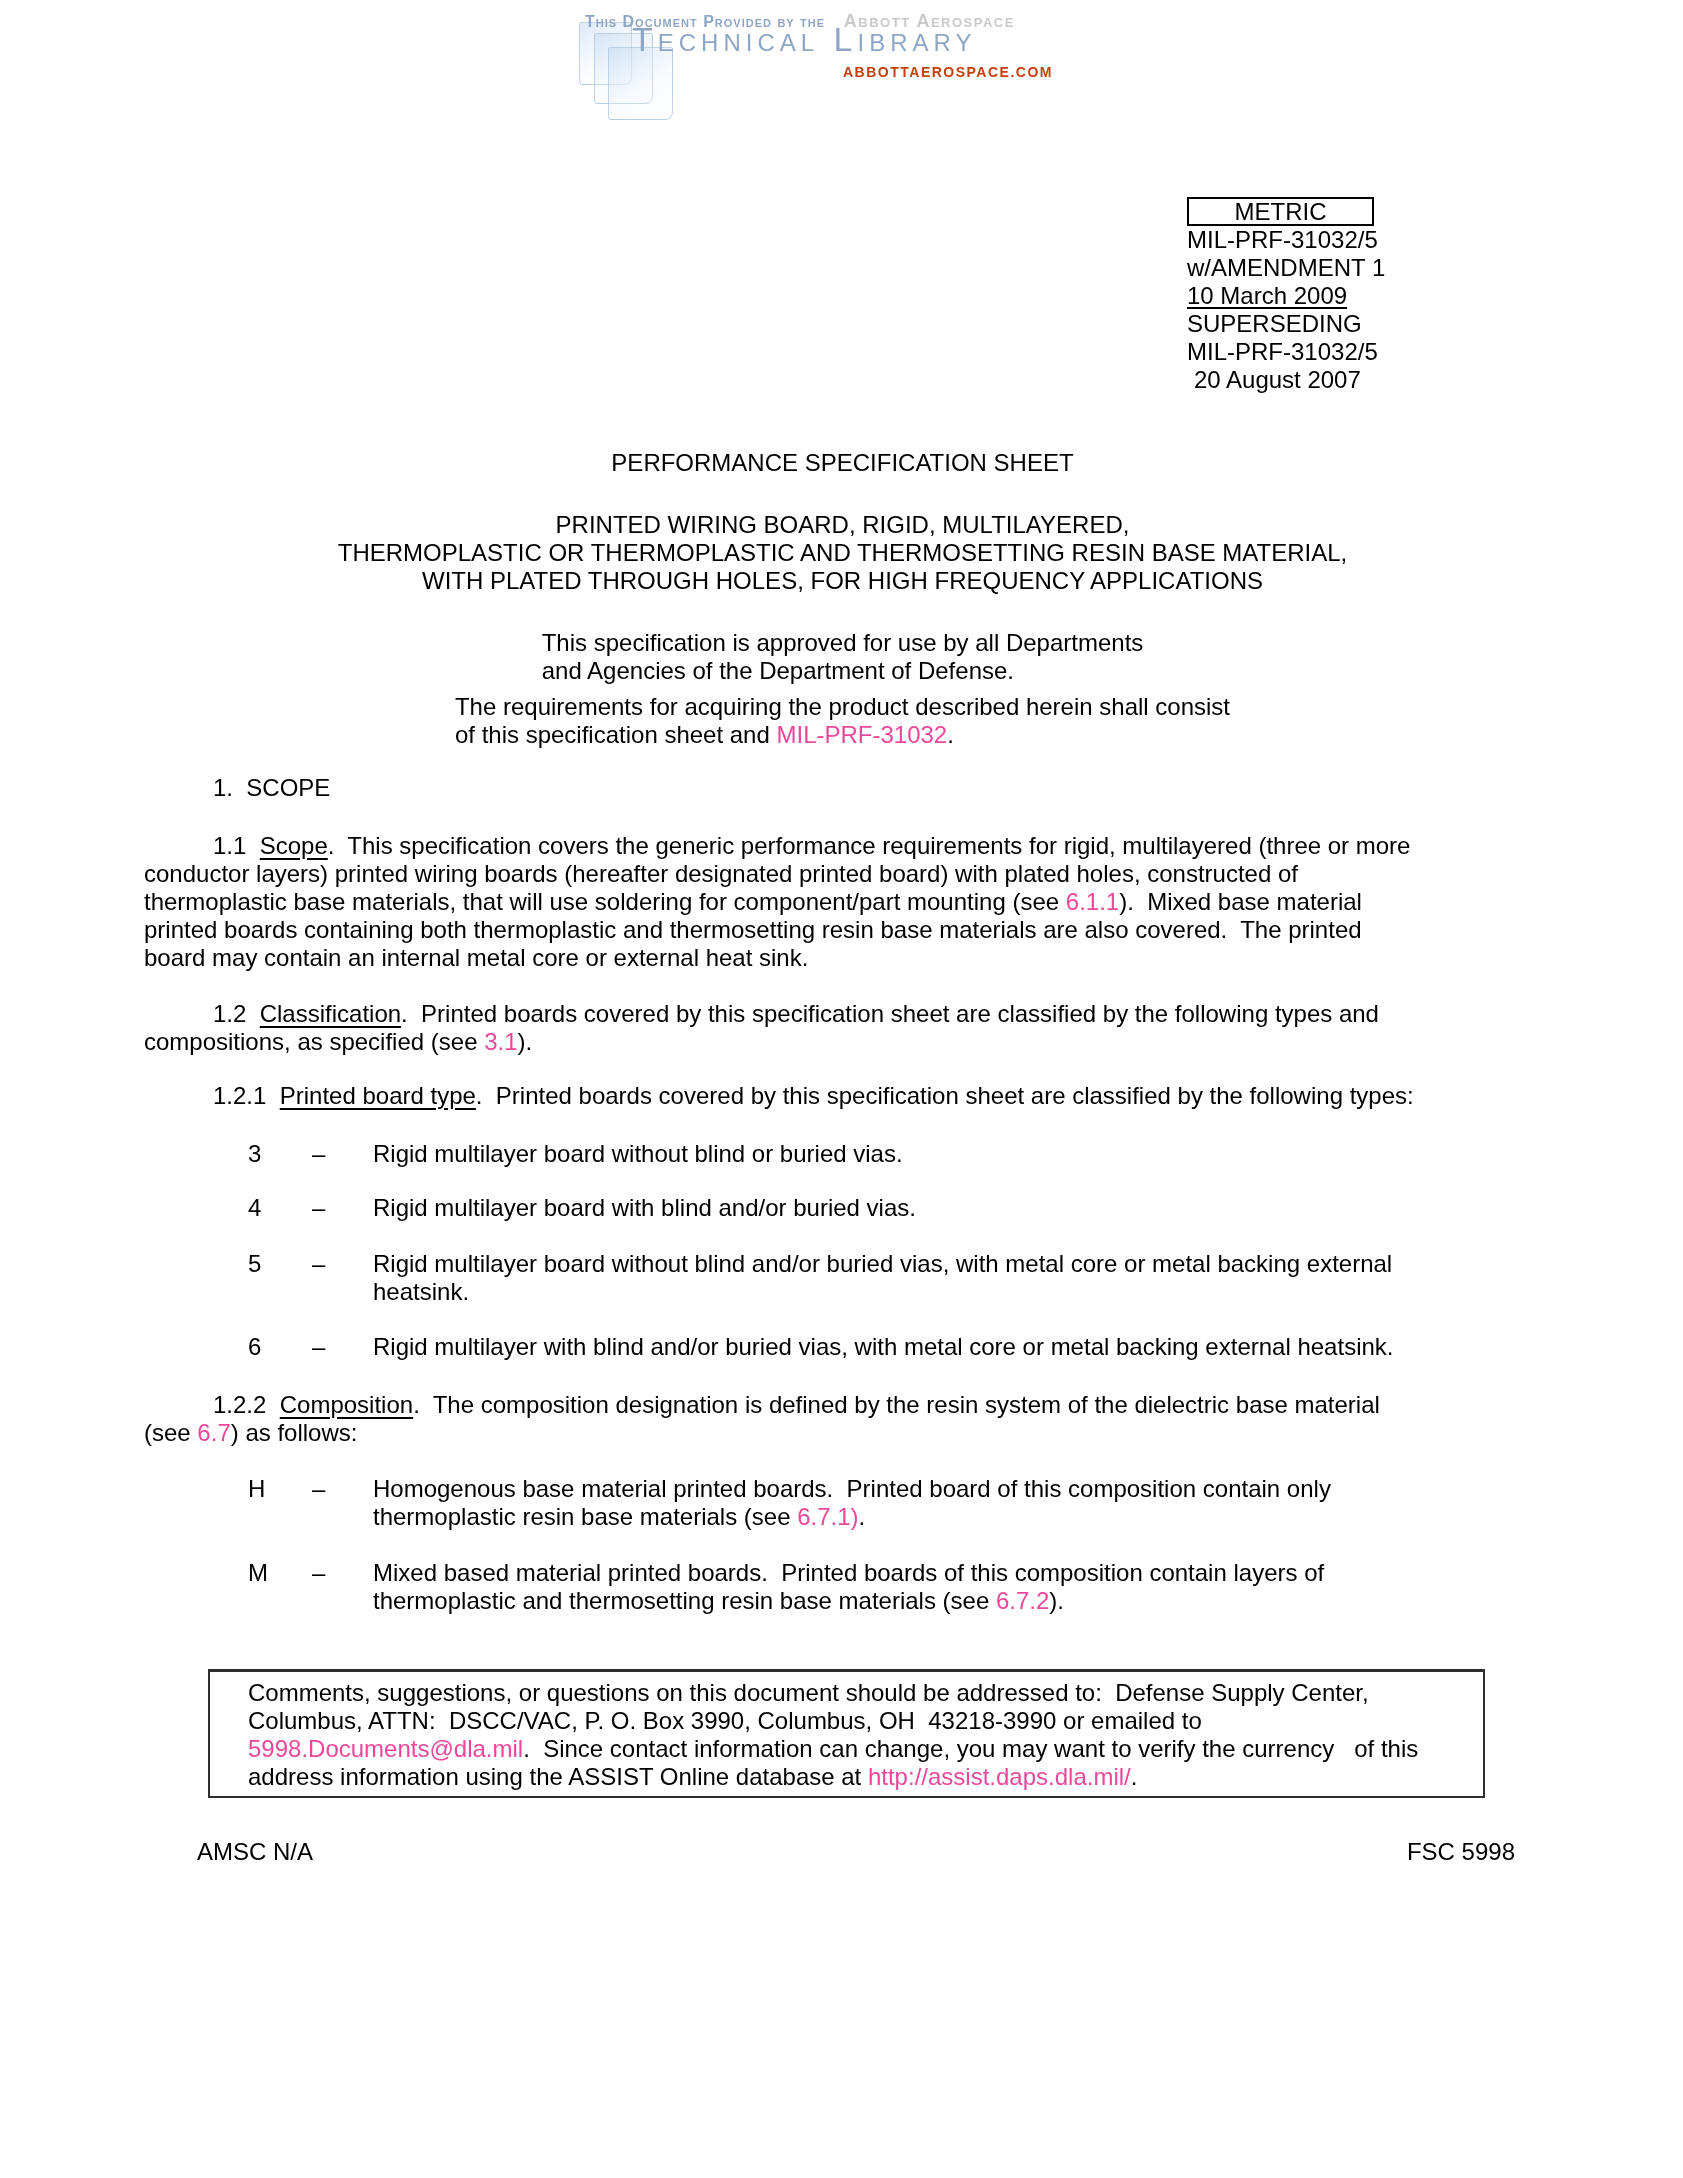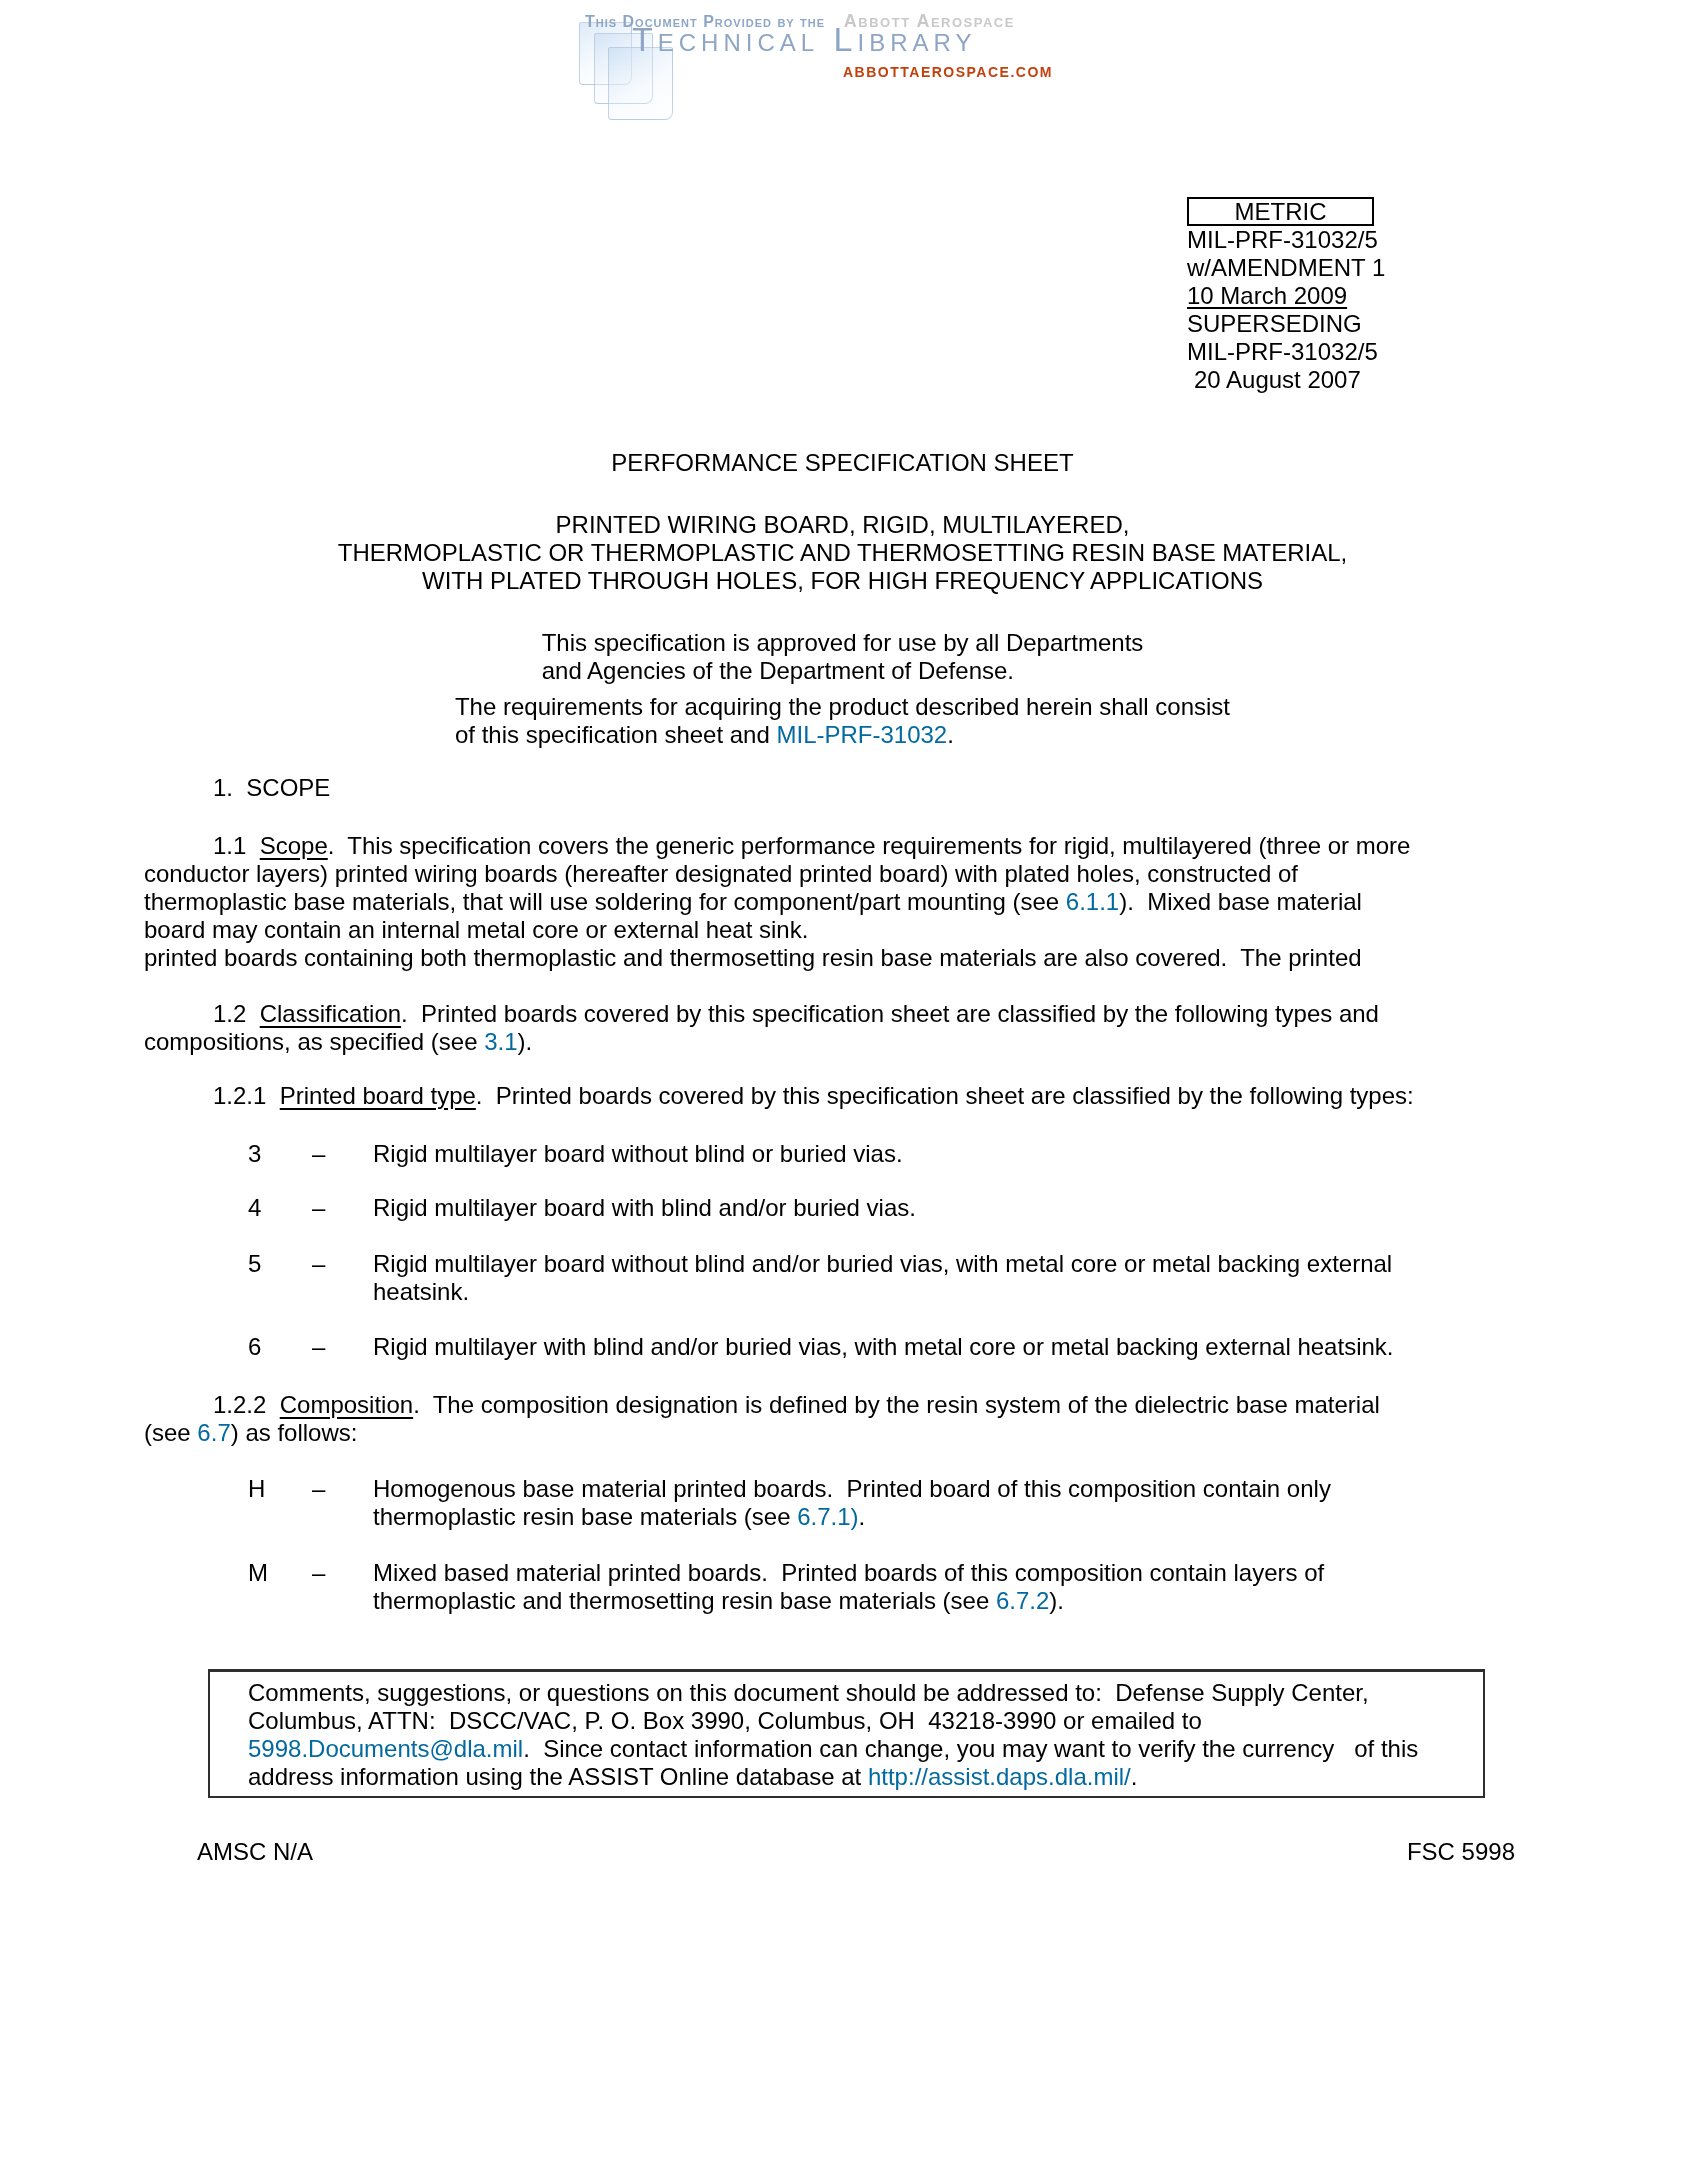--- a/index.html
+++ b/index.html
@@ -29,21 +29,21 @@
   
   .doc-id{position:absolute;left:1187px;top:197px;width:257px;}
   .metric-box{box-sizing:border-box;width:187px;height:29px;border:2px solid #000;
     text-align:center;line-height:25px;}
   .id-line{white-space:pre-wrap;}
   .id-underline{text-decoration:underline;text-underline-offset:3px;}
   .id-indent{padding-left:7px;}
   
   .content{padding:449px 142px 0 144px;}
   .tline{white-space:pre-wrap;}
-  .seg-l{color:#0369a1;}
+  .seg-l{color:#ec4899;}
   .seg-u{text-decoration:underline;text-underline-offset:3.5px;}
   .title-sheet{text-align:center;margin:0;}
   .title-block{text-align:center;line-height:28px;margin-top:34px;}
   .center-block{width:fit-content;margin:0 auto;}
   .approved{margin-top:34px;}
   .reqs{margin-top:8px;}
   .scope-h{margin-top:25px;padding-left:69px;white-space:pre-wrap;}
   .para{margin-top:28px;}
   .para .tline:first-child{text-indent:69px;}
   .p11{margin-top:30px;}
@@ -109,22 +109,22 @@
         <div class="tline"><span class="seg-t">The requirements for acquiring the product described herein shall consist</span></div>
         <div class="tline"><span class="seg-t">of this specification sheet and </span><span class="seg-l">MIL-PRF-31032</span><span class="seg-t">.</span></div>
       </div>
 
     <div class="scope-h">1.  SCOPE</div>
 
     <div class="para p11">
         <div class="tline"><span class="seg-t">1.1  </span><span class="seg-u">Scope</span><span class="seg-t">.  This specification covers the generic performance requirements for rigid, multilayered (three or more</span></div>
         <div class="tline"><span class="seg-t">conductor layers) printed wiring boards (hereafter designated printed board) with plated holes, constructed of</span></div>
         <div class="tline"><span class="seg-t">thermoplastic base materials, that will use soldering for component/part mounting (see </span><span class="seg-l">6.1.1</span><span class="seg-t">).  Mixed base material</span></div>
+        <div class="tline"><span class="seg-t">printed boards containing both thermoplastic and thermosetting resin base materials are also covered.  The printed</span></div>
         <div class="tline"><span class="seg-t">board may contain an internal metal core or external heat sink.</span></div>
-        <div class="tline"><span class="seg-t">printed boards containing both thermoplastic and thermosetting resin base materials are also covered.  The printed</span></div>
       </div>
 
     <div class="para p12">
         <div class="tline"><span class="seg-t">1.2  </span><span class="seg-u">Classification</span><span class="seg-t">.  Printed boards covered by this specification sheet are classified by the following types and</span></div>
         <div class="tline"><span class="seg-t">compositions, as specified (see </span><span class="seg-l">3.1</span><span class="seg-t">).</span></div>
       </div>
 
     <div class="para p121">
         <div class="tline"><span class="seg-t">1.2.1  </span><span class="seg-u">Printed board type</span><span class="seg-t">.  Printed boards covered by this specification sheet are classified by the following types:</span></div>
       </div>

